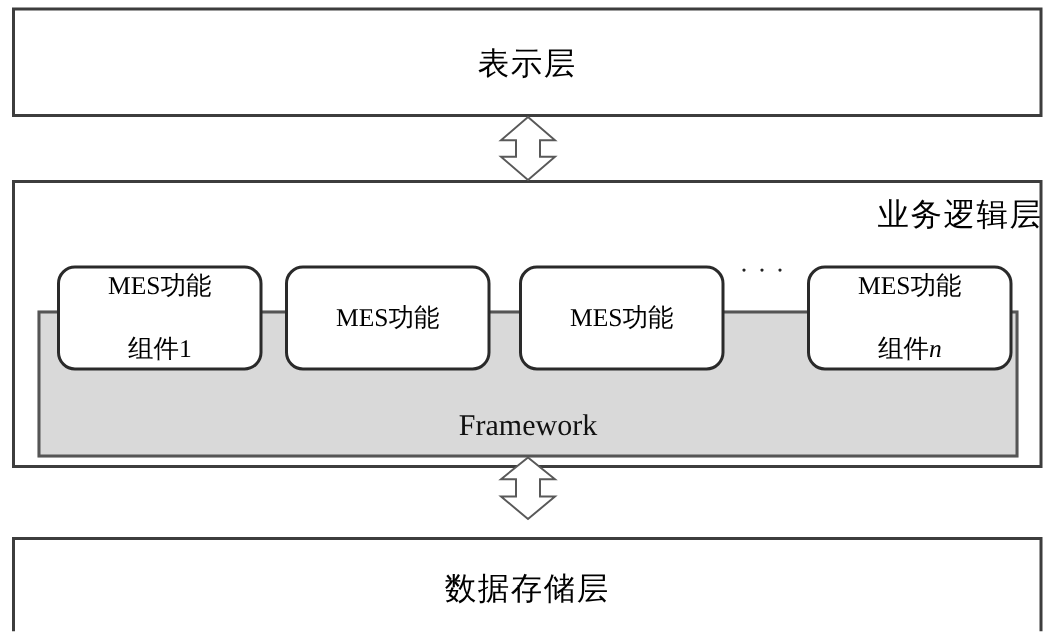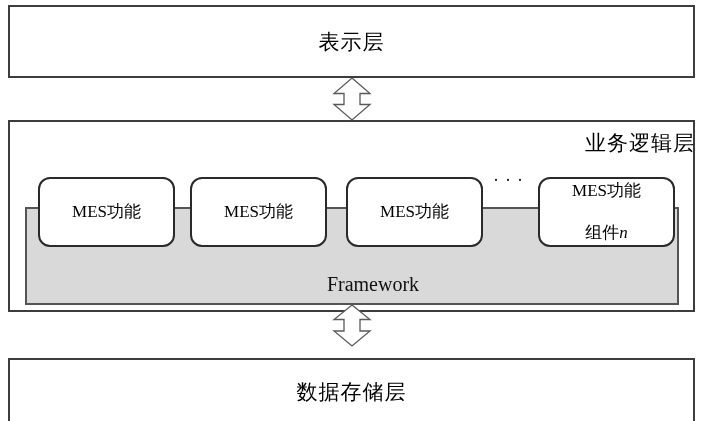--- a/index.html
+++ b/index.html
@@ -20,21 +20,21 @@
   .middle-title {
     position:absolute; left:8px; top:129px; width:687px;
     text-align:right; font-size:21px; letter-spacing:1px; z-index:1;
   }
   .framework-box {
     position:absolute; left:25px; top:207px; width:654px; height:98px;
     box-sizing:border-box; background:#d9d9d9; border:2px solid #555555; z-index:1;
   }
   .framework-label {
     position:absolute; left:0; bottom:7px; width:100%;
-    text-align:center; font-size:20px; color:#111111;margin-left:21px;
+    text-align:center; font-size:20px; color:#111111;
   }
   .component {
     position:absolute; top:177px; height:70px; width:137px; box-sizing:border-box;
     background:#ffffff; border:2px solid #2a2a2a; border-radius:12px; z-index:2;
     display:flex; flex-direction:column; align-items:center; justify-content:center;
     font-size:17px; line-height:30px; text-align:center;gap:12px;
   }
   .component .c-line { display:block; }
   .component.nth .suffix { font-style:italic; }
   .ellipsis {
@@ -60,20 +60,21 @@
 
   <div class="layer-box middle"></div>
   <div class="middle-title">业务逻辑层</div>
 
   <div class="framework-box">
     <div class="framework-label">Framework</div>
   </div>
 
   <div class="component" style="left:38px">
     <span class="c-line">MES功能</span>
+    <span class="c-line"><span>组件</span><span class="suffix">1</span></span>
   </div>
 
   <div class="component" style="left:190px">
     <span class="c-line">MES功能</span>
   </div>
 
   <div class="component" style="left:346px">
     <span class="c-line">MES功能</span>
   </div>
 

